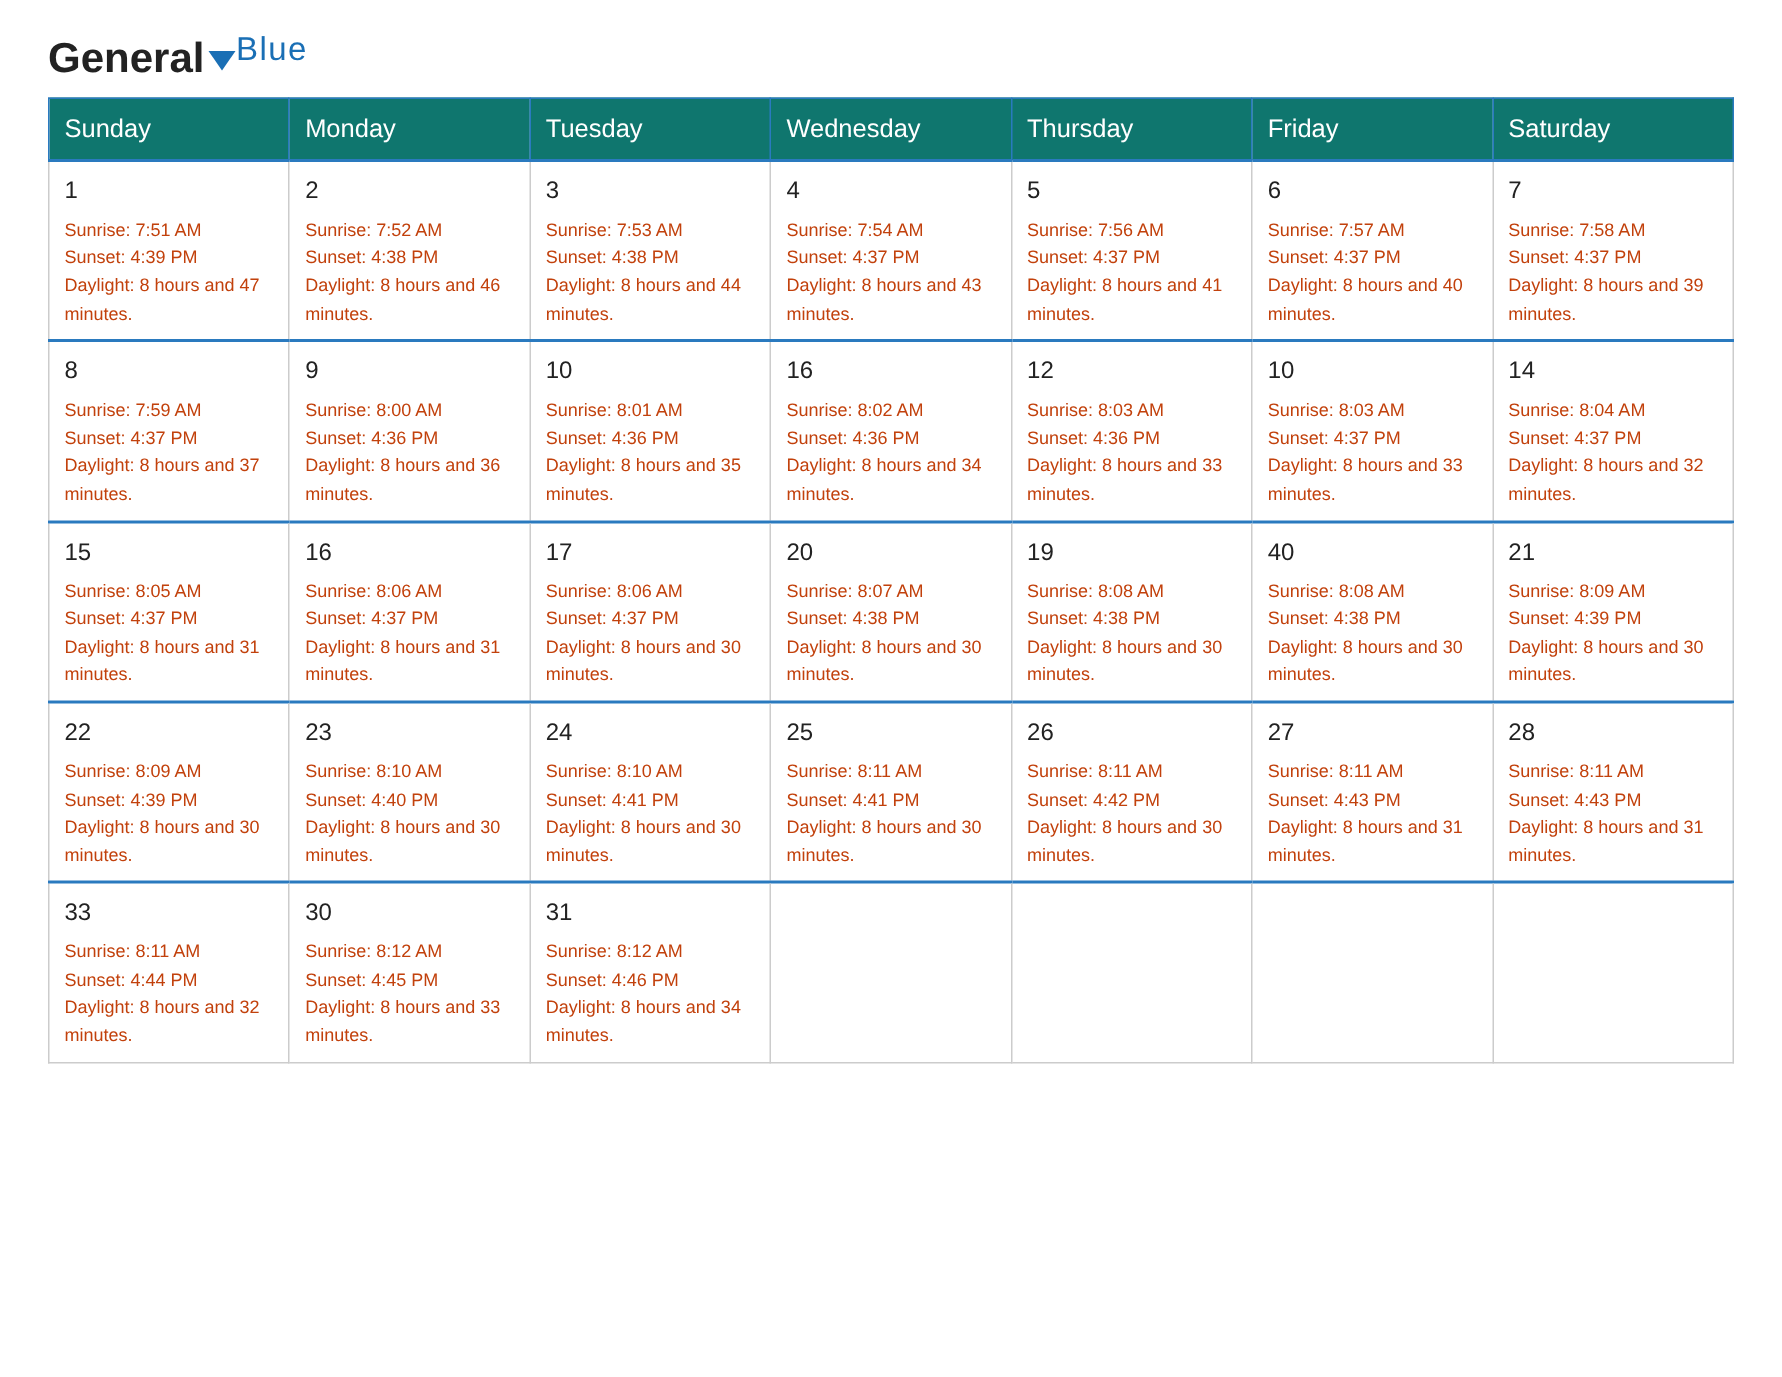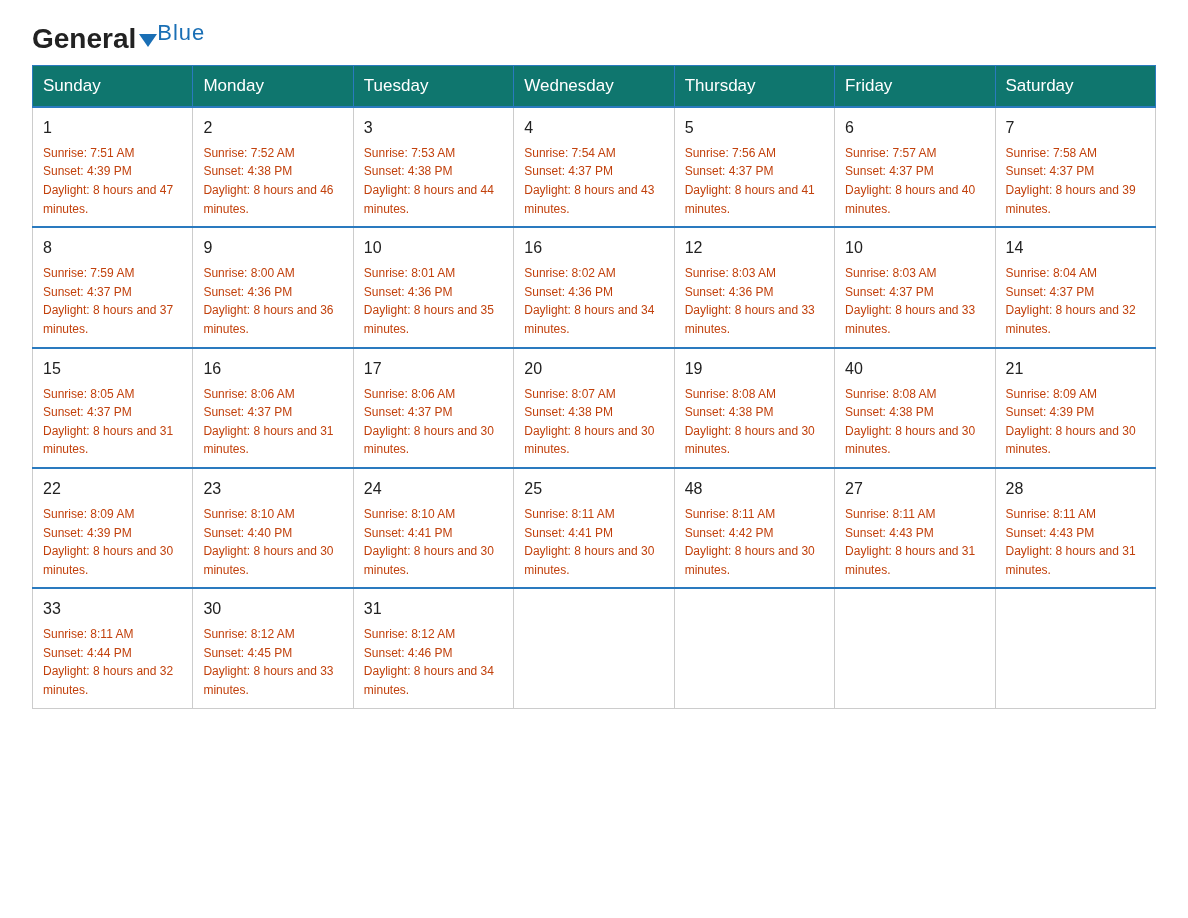--- a/index.html
+++ b/index.html
@@ -229,21 +229,21 @@
         </td>
         <td>
           <span class="day-num">24</span>
           <div class="day-info">Sunrise: 8:10 AM<br>Sunset: 4:41 PM<br>Daylight: 8 hours and 30 minutes.</div>
         </td>
         <td>
           <span class="day-num">25</span>
           <div class="day-info">Sunrise: 8:11 AM<br>Sunset: 4:41 PM<br>Daylight: 8 hours and 30 minutes.</div>
         </td>
         <td>
-          <span class="day-num">48</span>
+          <span class="day-num">26</span>
           <div class="day-info">Sunrise: 8:11 AM<br>Sunset: 4:42 PM<br>Daylight: 8 hours and 30 minutes.</div>
         </td>
         <td>
           <span class="day-num">27</span>
           <div class="day-info">Sunrise: 8:11 AM<br>Sunset: 4:43 PM<br>Daylight: 8 hours and 31 minutes.</div>
         </td>
         <td>
           <span class="day-num">28</span>
           <div class="day-info">Sunrise: 8:11 AM<br>Sunset: 4:43 PM<br>Daylight: 8 hours and 31 minutes.</div>
         </td>

